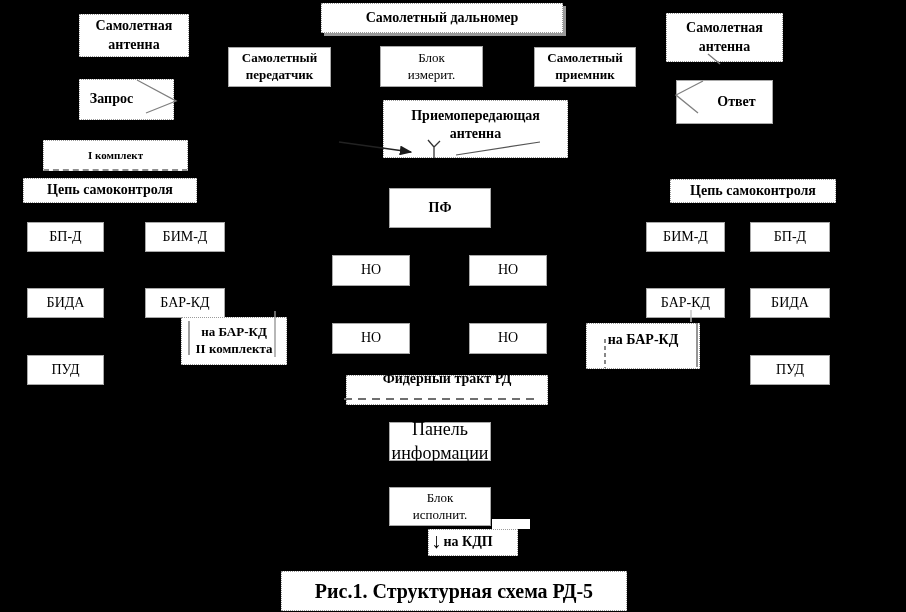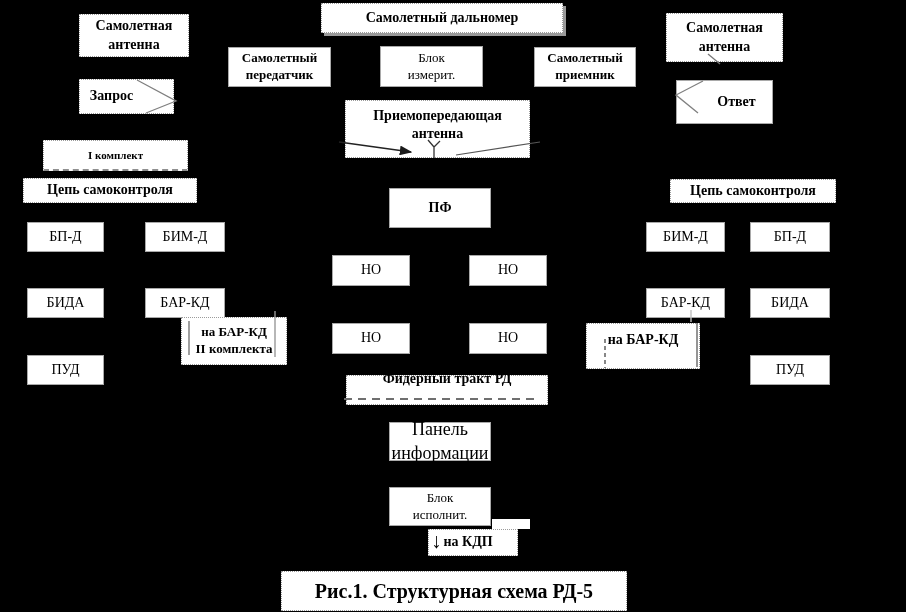--- a/index.html
+++ b/index.html
@@ -14,32 +14,32 @@
   }
   .bold{font-weight:700;}
   .dot{border:1px dotted #9b9b9b;}
   .sol{border:1px solid #a9a9a9;}
   .dashbottom{border-bottom:2px dashed #8f8f8f;}
   .shadow{box-shadow:3px 3px 0 #9a9a9a;}
   .small{font-size:11px;}
   svg.overlay{position:absolute;left:0;top:0;pointer-events:none;}
   .kdp{justify-content:flex-start;padding-left:2px;}
   .kdp .arr{font-size:21px;line-height:1;font-weight:400;margin-right:2px;transform:translateY(-1px);}
-  .toptext{align-items:flex-start;padding-top:6px;}
+  .toptext{align-items:flex-start;padding-top:6px;margin-left:38px;}
 </style>
 </head>
 <body>
 
 <div id="canvas">
 
   <div class="nb bold dot shadow" style="left:321px;top:3px;width:242px;height:30px;">Самолетный дальномер</div>
 
   <div class="nb bold dot" style="left:79px;top:14px;width:110px;height:43px;">Самолетная
 антенна</div>
-  <div class="nb bold dot" style="left:79px;top:79px;width:95px;height:35px;padding-right:30px;">Запрос</div>
+  <div class="nb bold dot" style="left:79px;top:79px;width:95px;height:41px;padding-right:30px;">Запрос</div>
   <div class="nb bold dot dashbottom small" style="left:43px;top:140px;width:145px;height:31px;">I комплект</div>
   <div class="nb bold dot" style="left:23px;top:178px;width:174px;height:25px;">Цепь самоконтроля</div>
   <div class="nb sol" style="left:27px;top:222px;width:77px;height:30px;">БП-Д</div>
   <div class="nb sol" style="left:145px;top:222px;width:80px;height:30px;">БИМ-Д</div>
   <div class="nb sol" style="left:27px;top:288px;width:77px;height:30px;">БИДА</div>
   <div class="nb sol" style="left:145px;top:288px;width:80px;height:30px;">БАР-КД</div>
   <div class="nb bold dot" style="left:181px;top:317px;width:106px;height:48px;font-size:13px;">на БАР-КД
 II комплекта</div>
   <div class="nb sol" style="left:27px;top:355px;width:77px;height:30px;">ПУД</div>
 

